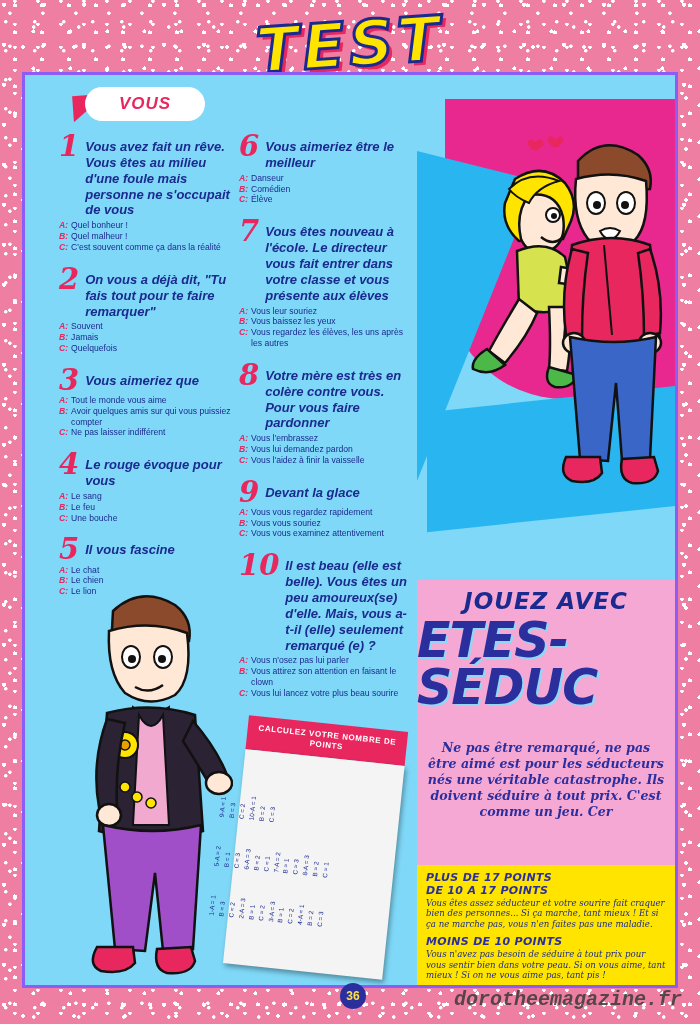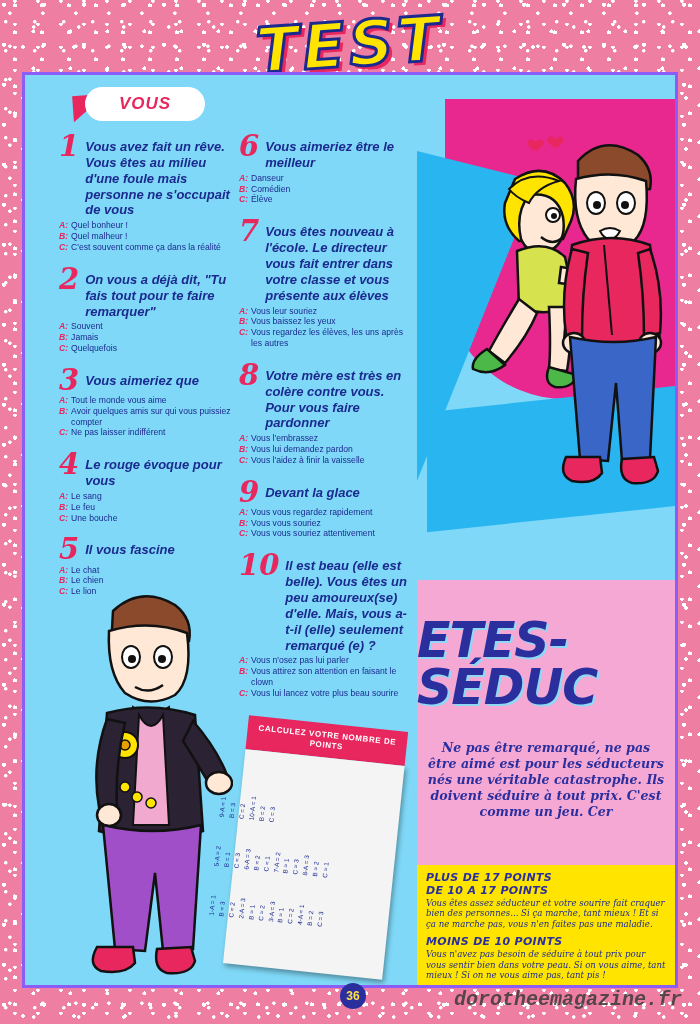--- a/index.html
+++ b/index.html
@@ -384,21 +384,21 @@
         <div>
             <span class="lt">A:</span>
             <span>Vous vous regardez rapidement</span>
           </div>
         <div>
             <span class="lt">B:</span>
             <span>Vous vous souriez</span>
           </div>
         <div>
             <span class="lt">C:</span>
-            <span>Vous vous souriez attentivement</span>
+            <span>Vous vous examinez attentivement</span>
           </div>
       </div>
     </div>
 
     <div class="q">
       <div class="qhead">
         <div class="qnum">10</div>
         <div class="qtext">Il est beau (elle est belle). Vous êtes un peu amoureux(se) d'elle. Mais, vous a-t-il (elle) seulement remarqué (e) ?</div>
       </div>
       <div class="ans">
@@ -545,20 +545,21 @@
           <div>C = 2</div>
           <div>10-A = 1</div>
           <div>B = 2</div>
           <div>C = 3</div>
         </div>
       </div>
     </div>
   </div>
 
   <div class="jouez">
+    <div class="jouez-title">JOUEZ AVEC</div>
     <div class="jouez-big">
       <div>ETES-</div>
       <div>SÉDUC</div>
     </div>
     <div class="jouez-body">Ne pas être remarqué, ne pas être aimé est pour les séducteurs nés une véritable catastrophe. Ils doivent séduire à tout prix. C'est comme un jeu. Cer</div>
   </div>
 
   <div class="scores">
     <div class="score-h">PLUS DE 17 POINTS</div>
     <div class="score-h">DE 10 A 17 POINTS</div>

